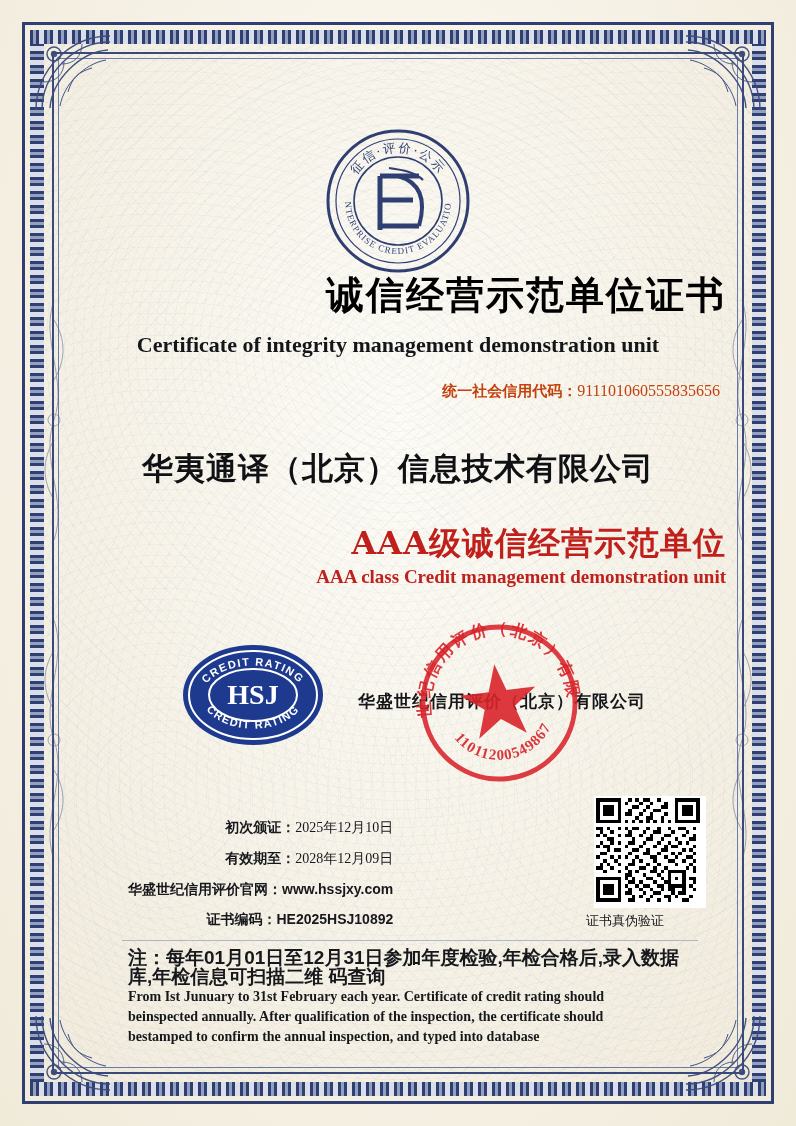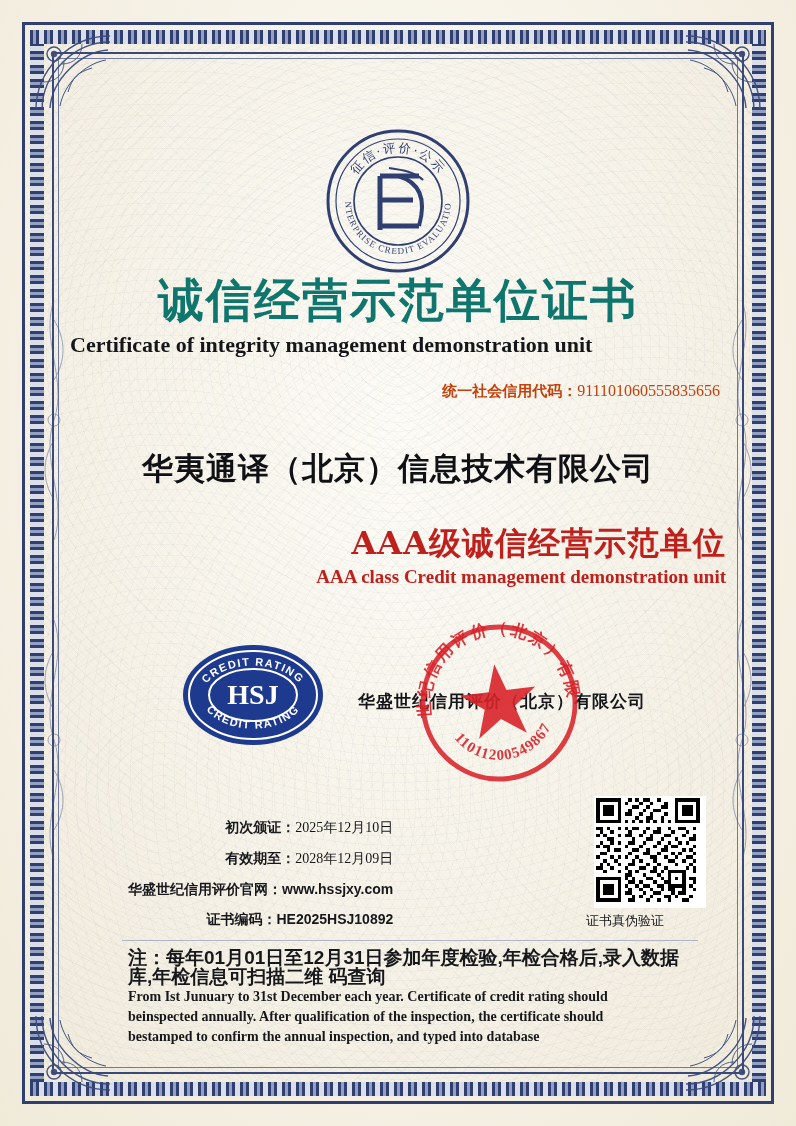--- a/index.html
+++ b/index.html
@@ -129,31 +129,32 @@
     top: 56px;
     display: flex;
     justify-content: center;
   }
 
   
   .title-cn {
     position: absolute;
     left: 0; right: 0;
     top: 200px;
-    text-align: center;
+    text-align: right;
     font-family: "DejaVu Serif", serif;
-    font-size: 46px;
+    font-size: 38px;
     font-weight: bold;
     letter-spacing: 2px;
-    color: #0f766e;
+    color: #000000;
   }
   .title-en {
     position: absolute;
     left: 0; right: 0;
     top: 262px;
+    text-align: center;
     font-family: "Liberation Serif", serif;
     font-size: 22px;
     font-weight: bold;
     color: #15161a;
   }
 
   .credit-code {
     position: absolute;
     right: 6px;
     top: 312px;
@@ -711,19 +712,19 @@
             <rect x="20" y="28" width="1" height="1"></rect>
           <rect x="24" y="28" width="2" height="1"></rect>
         </g>
       </svg>
     </div>
     <div class="qr-caption">证书真伪验证</div>
 
     <div class="note-sep"></div>
     <div class="note">
       <div class="cn">注：每年01月01日至12月31日参加年度检验,年检合格后,录入数据库,年检信息可扫描二维 码查询</div>
-      <div class="en">From Ist Junuary to 31st December each year. Certificate of credit rating should</div>
+      <div class="en">From Ist Junuary to 31st February each year. Certificate of credit rating should</div>
       <div class="en">beinspected annually. After qualification of the inspection, the certificate should</div>
       <div class="en">bestamped to confirm the annual inspection, and typed into database</div>
     </div>
 
   </div>
 </div>
 
 </body></html>

